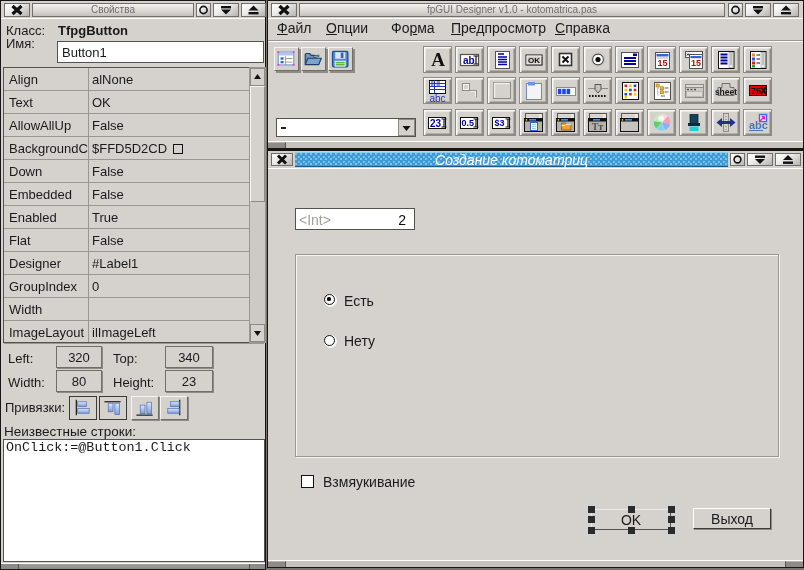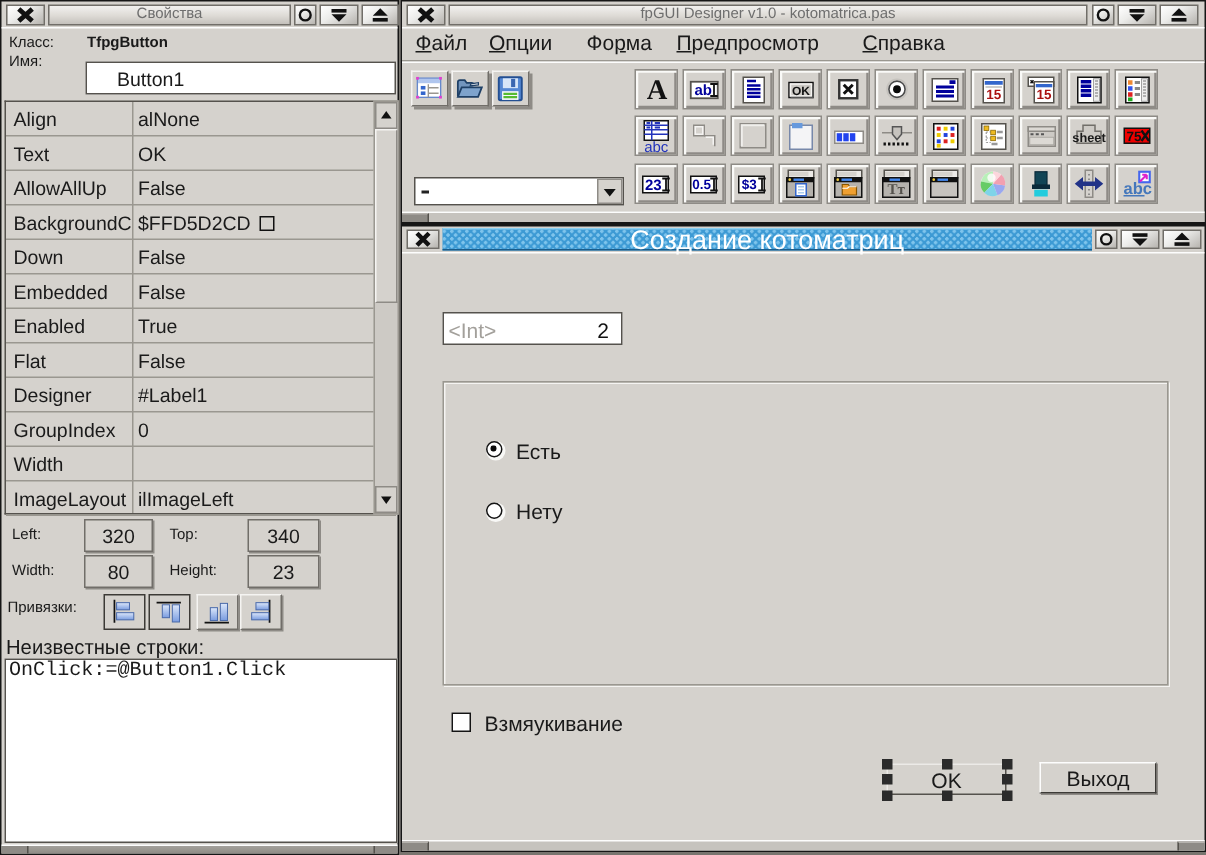--- a/index.html
+++ b/index.html
@@ -5,21 +5,21 @@
   * { margin:0; padding:0; box-sizing:border-box; }
   html,body { width:804px; height:570px; overflow:hidden; }
   body { position:relative; background:#78756f; font-family:"Liberation Sans", sans-serif; color:#1a1a1a; }
   .win { position:absolute; background:#d5d2cd; border:1px solid #161616; }
   .tbtn { position:absolute; border:1px solid #716e69; background:linear-gradient(145deg,#ffffff 0%,#ececea 40%,#b7b4af 100%); }
   .ttl { position:absolute; border:1px solid #716e69; background:linear-gradient(180deg,#f2f1ef 0%,#dddad5 55%,#c4c1bc 100%); color:#6e6e6e; font-size:10px; text-align:center; }
   .band { position:absolute; left:0; right:0; height:7px; background:#c6c3be; border-top:1px solid #fdfdfd; }
   .band .cl,.band .cr { position:absolute; top:0; bottom:0; width:18px; background:#8e8b86; border-top:1px solid #b5b2ad; }
   .cl{ left:0; border-right:1px solid #55524d;} .cr{ right:0; border-left:1px solid #55524d;}
   svg { display:block; }
-  .lbl { position:absolute; font-size:10px; white-space:nowrap; } #winD .lbl, #winD .inp { font-size:14px; }
+  .lbl { position:absolute; font-size:13px; white-space:nowrap; } #winD .lbl, #winD .inp { font-size:14px; }
   .inp { position:absolute; background:#fff; border:1px solid #55524d; font-size:13px; }
   .row { position:absolute; left:3px; width:260px; height:23px; border-bottom:1px solid #9a9790; }
   .row .n { position:absolute; left:5px; top:4px; font-size:13px; }
   .row .v { position:absolute; left:88px; top:4px; font-size:13px; }
   .btnnum { position:absolute; border:1px solid #716e69; box-shadow:1px 1px 0 #8e8b86; background:#d5d2cd; font-size:13px; text-align:center; }
   .pbtn { position:absolute; width:29px; height:27px; background:#d5d2cd;
           border:1px solid #8e8b86;
           box-shadow: inset 1.5px 1.5px 0 #fafaf8, inset -1.5px -1.5px 0 #8e8b86;
           display:flex; align-items:center; justify-content:center; }
   .menu { position:absolute; top:19px; font-size:14px; }
@@ -51,21 +51,21 @@
     <svg width="23" height="12" viewBox="0 0 23 12">
         <rect x="6.5" y="8" width="10" height="2.4" fill="#111"></rect>
         <path d="M6.5 6.5 L16.5 6.5 L11.5 1.5 Z" fill="#111"></path>
       </svg>
   </div>
   <div style="position:absolute; left:0; top:17px; width:264px; border-top:1px solid #fdfdfd; height:0;"></div>
 
   <div class="lbl" style="left:5px; top:22px;">Класс:</div>
   <div class="lbl" style="left:57px; top:22px; font-weight:bold;">TfpgButton</div>
   <div class="lbl" style="left:5px; top:35px;">Имя:</div>
-  <div class="inp" style="left:56px; top:40px; width:207px; height:22px; padding:3px 0 0 20px;">Button1</div>
+  <div class="inp" style="left:56px; top:40px; width:207px; height:22px; padding:3px 0 0 4px;">Button1</div>
 
   <div style="position:absolute; left:2px; top:66px; width:262px; height:276px; border:1px solid #55524d; border-right:none; background:#d5d2cd;">
     <div style="position:absolute; left:84px; top:0; bottom:0; width:1px; background:#9a9790;"></div>
   </div>
   <div id="grid">
       <div class="row" style="top:67px;">
         <span class="n">Align</span>
         <span class="v">alNone</span>
       </div>
       <div class="row" style="top:90px;">
@@ -226,21 +226,21 @@
         <rect x="7" y="8" width="10" height="2.4" fill="#111"></rect>
         <path d="M7 6.5 L17 6.5 L12 1.5 Z" fill="#111"></path>
       </svg>
   </div>
   <div style="position:absolute; left:0; top:17px; width:535px; border-top:1px solid #fdfdfd; height:0;"></div>
 
   <div class="menu" style="left:9px;"><u>Ф</u>айл</div>
   <div class="menu" style="left:58px;"><u>О</u>пции</div>
   <div class="menu" style="left:123px;">Фо<u>р</u>ма</div>
   <div class="menu" style="left:183px;"><u>П</u>редпросмотр</div>
-  <div class="menu" style="left:307px;"><u>С</u>правка</div>
+  <div class="menu" style="left:287px;"><u>С</u>правка</div>
   <div style="position:absolute; left:0; top:39px; width:535px; border-top:1px solid #9a9790; border-bottom:1px solid #fdfdfd; height:0;"></div>
 
   <div id="toolbtns">
       <div style="position:absolute; left:6px; top:46px; width:25px; height:24px; background:#d5d2cd; border-top:1.5px solid #f5f4f2; border-left:1.5px solid #f5f4f2; border-right:1.5px solid #716e69; border-bottom:1.5px solid #716e69; box-shadow:2px 2px 0 #8e8b86;">
         <svg width="22" height="21" viewBox="0 0 24 23">
           <rect x="3.5" y="4.5" width="17" height="14" fill="#fff" stroke="#6688cc"></rect>
           <rect x="4" y="5" width="16" height="3.2" fill="#b0c6ee"></rect>
           <rect x="6" y="10.2" width="3.4" height="2.6" fill="#3366cc"></rect>
           <rect x="6" y="14.2" width="3.4" height="2.6" fill="#3366cc"></rect>
           <path d="M11.5 11.5h7.5 M11.5 15.5h7.5 M11.5 9v9.5" stroke="#9a9790" stroke-width="1"></path>
@@ -569,21 +569,21 @@
 
 <div class="win" id="winD" style="left:267px; top:150px; width:537px; height:418px; font-size:14px;">
   <div class="tbtn" style="left:3px; top:2px; width:22px; height:13px;">
     <svg width="20" height="11" viewBox="0 0 20 11">
         <path d="M6 1.5 L14 9.5 M14 1.5 L6 9.5" stroke="#111" stroke-width="3" stroke-linecap="butt"></path>
       </svg>
   </div>
   <div style="position:absolute; left:27px; top:1px; width:433px; height:15px; background:#3d9ad4;
        background-image: radial-gradient(circle at 1.2px 1.2px, #7fc4ec 1px, transparent 1.25px), radial-gradient(circle at 3.7px 3.7px, #7fc4ec 1px, transparent 1.25px);
        background-size:5px 5px; border-top:1px solid #8ed0f0; border-bottom:1px solid #1a5c8a;
-       color:#fff; font-size:18px; text-align:center; line-height:14px;">Создание котоматриц</div>
+       color:#fff; font-size:14px; text-align:center; line-height:14px;font-style:italic;">Создание котоматриц</div>
   <div class="tbtn" style="left:462px; top:2px; width:15px; height:13px;">
     <svg width="13" height="11" viewBox="0 0 13 11">
         <circle cx="6.5" cy="5.5" r="3.4" fill="none" stroke="#111" stroke-width="1.6"></circle>
       </svg>
   </div>
   <div class="tbtn" style="left:479px; top:2px; width:26px; height:13px;">
     <svg width="24" height="11" viewBox="0 0 24 11">
         <rect x="7" y="1.5" width="10" height="2.4" fill="#111"></rect>
         <path d="M7 5 L17 5 L12 10 Z" fill="#111"></path>
       </svg>

